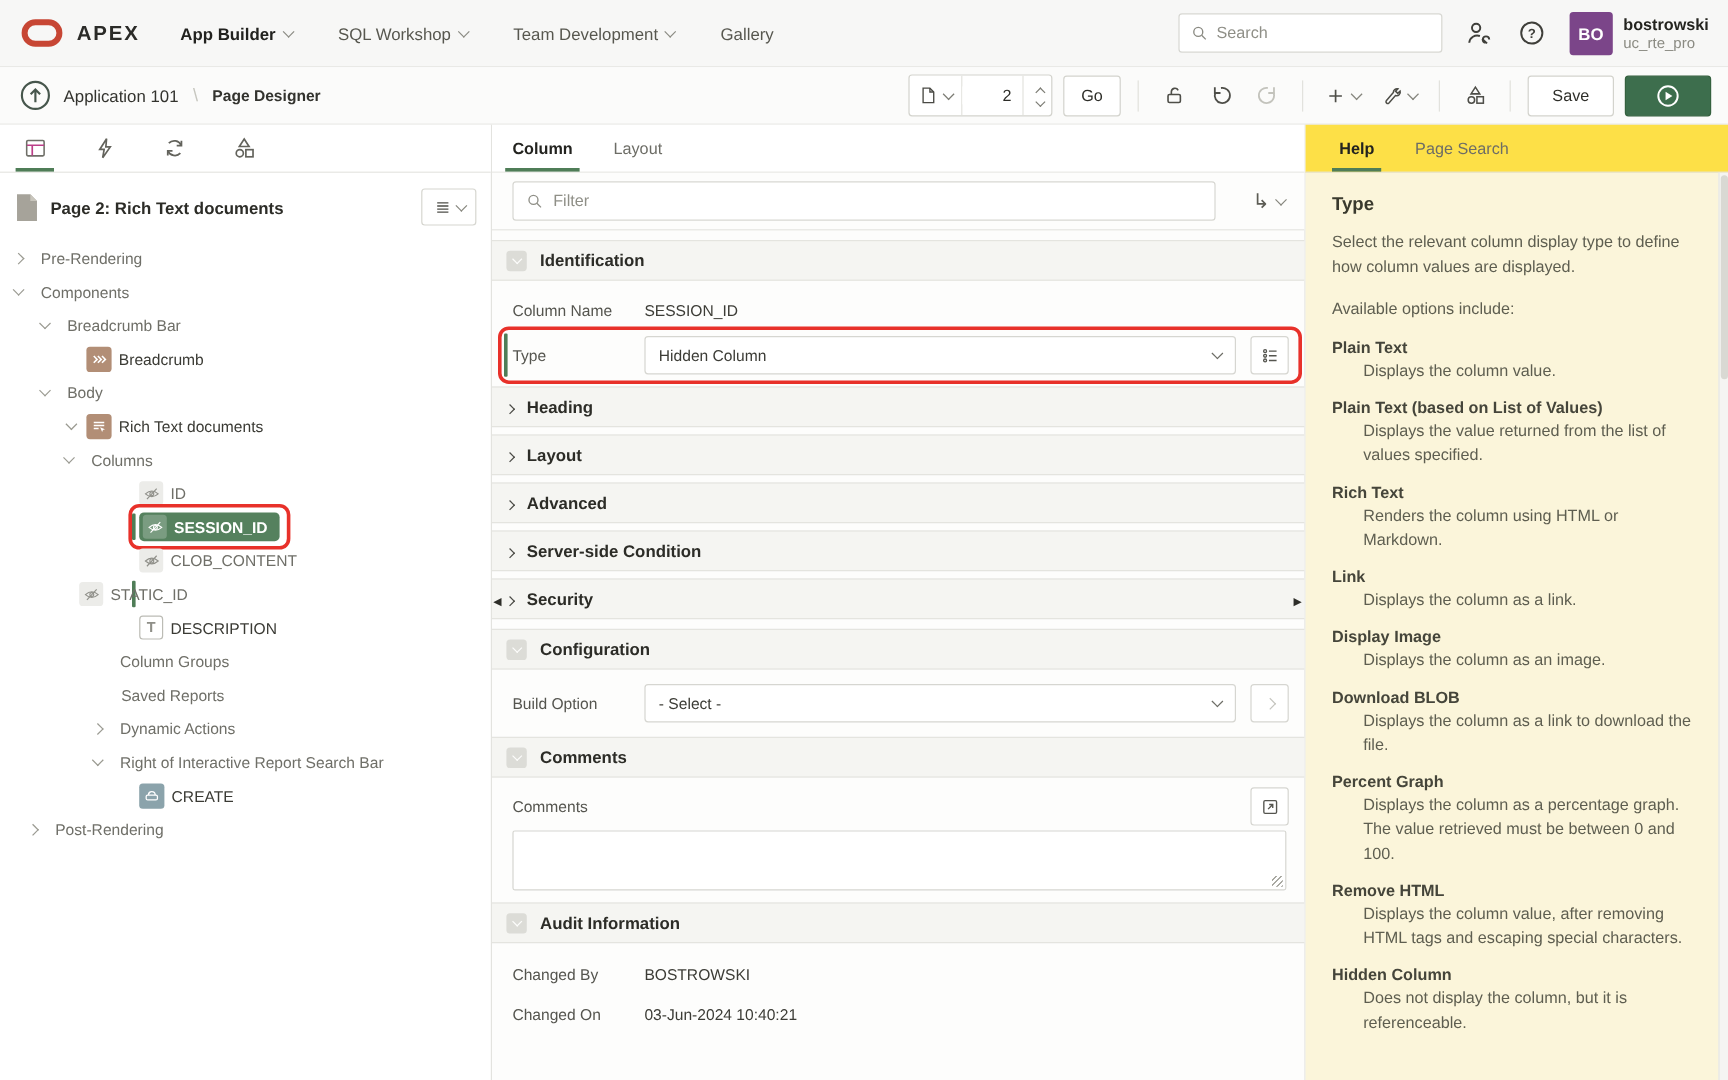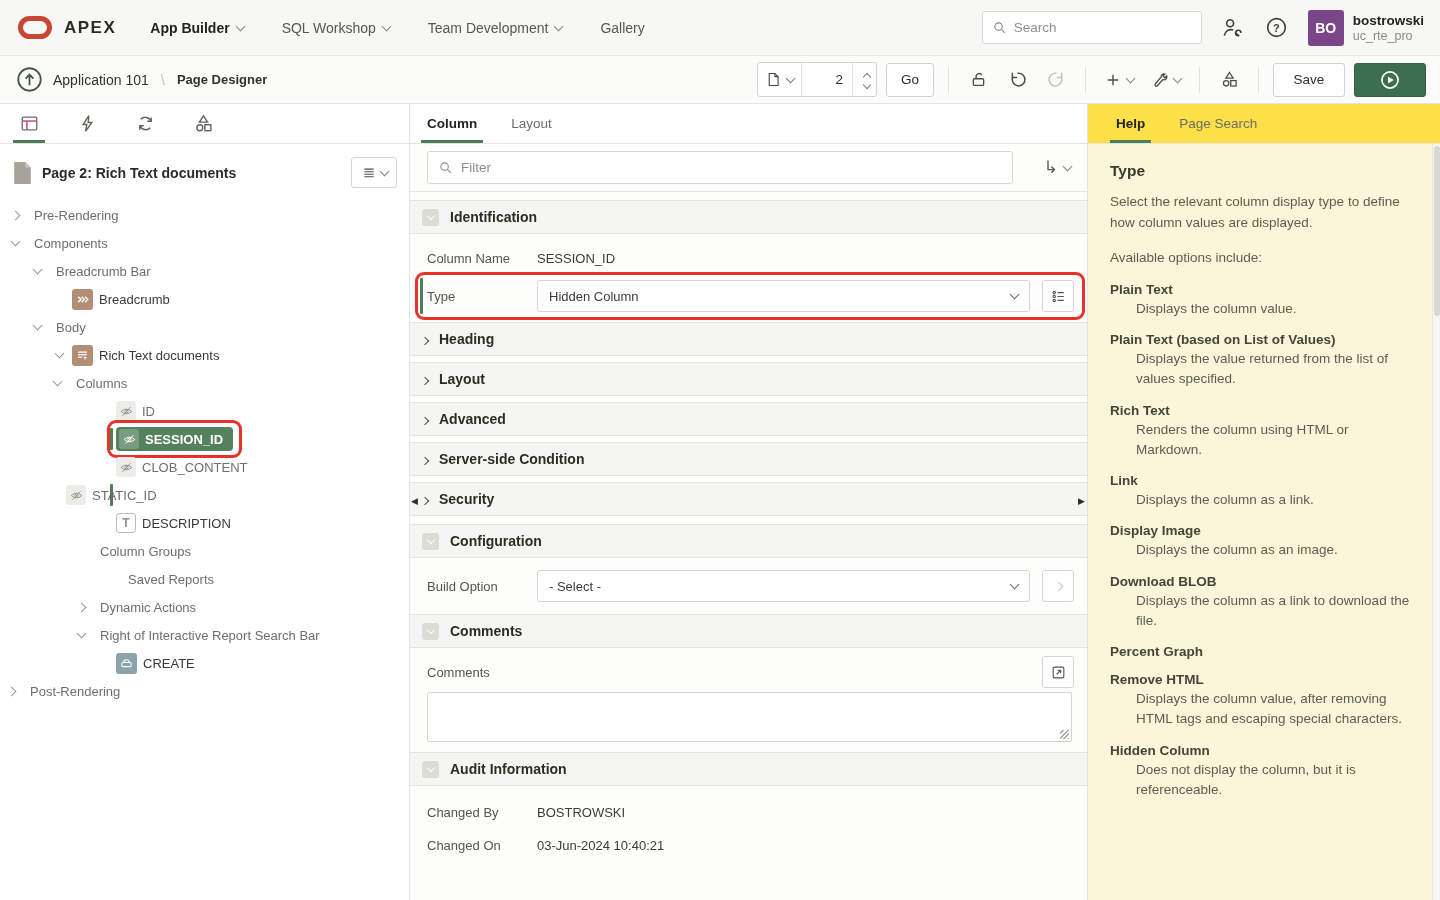--- a/index.html
+++ b/index.html
@@ -476,21 +476,21 @@
           <span class="tree-ic ic-text">T</span>
           <span class="tree-lb dark">DESCRIPTION</span>
         </span>
       </div>
       <div class="tree-row" style="padding-left: 78px;">
         <span class="chev-slot"></span>
         <span class="pill">
           <span class="tree-lb">Column Groups</span>
         </span>
       </div>
-      <div class="tree-row" style="padding-left: 106px;">
+      <div class="tree-row" style="padding-left: 79px;">
         <span class="chev-slot"></span>
         <span class="pill">
           <span class="tree-lb">Saved Reports</span>
         </span>
       </div>
       <div class="tree-row" style="padding-left: 78px;">
         <span class="chev-slot">
           <span class="chev r"></span>
         </span>
         <span class="pill">
@@ -510,21 +510,21 @@
         <span class="pill">
           <span class="tree-ic ic-button">
             <svg viewBox="0 0 24 24" fill="none" stroke="#fff" stroke-width="1.7">
               <path d="M7.5 10.5 a4.5 4.5 0 0 1 9 0"></path>
               <rect x="4.5" y="10.5" width="15" height="6.5" rx="2"></rect>
             </svg>
           </span>
           <span class="tree-lb dark">CREATE</span>
         </span>
       </div>
-      <div class="tree-row" style="padding-left: 8px;">
+      <div class="tree-row" style="padding-left: 24px;">
         <span class="chev-slot">
           <span class="chev r"></span>
         </span>
         <span class="pill">
           <span class="tree-lb">Post-Rendering</span>
         </span>
       </div>
     </div>
 </section>
 
@@ -675,20 +675,21 @@
         <dd>Displays the value returned from the list of values specified.</dd>
         <dt>Rich Text</dt>
         <dd>Renders the column using HTML or Markdown.</dd>
         <dt>Link</dt>
         <dd>Displays the column as a link.</dd>
         <dt>Display Image</dt>
         <dd>Displays the column as an image.</dd>
         <dt>Download BLOB</dt>
         <dd>Displays the column as a link to download the file.</dd>
         <dt>Percent Graph</dt>
+        <dd>Displays the column as a percentage graph. The value retrieved must be between 0 and 100.</dd>
         <dt>Remove HTML</dt>
         <dd>Displays the column value, after removing HTML tags and escaping special characters.</dd>
         <dt>Hidden Column</dt>
         <dd>Does not display the column, but it is referenceable.</dd>
       </dl>
   </div>
   <div class="help-scrollbar">
     <span class="help-thumb"></span>
   </div>
 </section>

